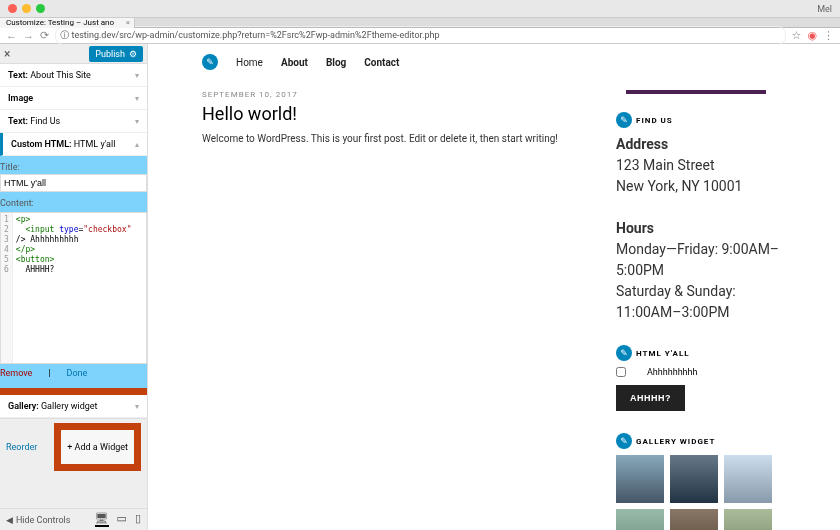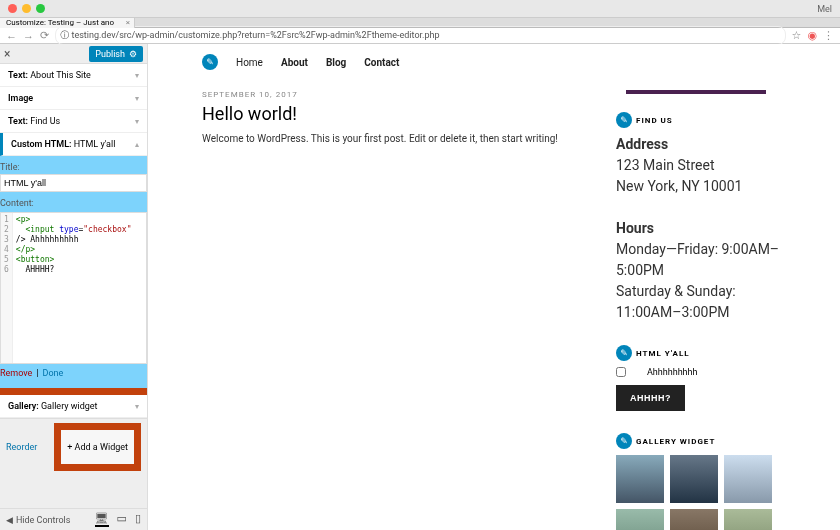--- a/index.html
+++ b/index.html
@@ -30,21 +30,21 @@
 .panel-row.open{border-left:3px solid #0085ba}
 .widget-form{background:#7dd3fc;padding:6px 0;font-size:9px;border-bottom:7px solid #c2410c}
 .widget-form label{display:block;color:#555;margin-bottom:2px}
 .widget-form input[type=text]{width:100%;border:1px solid #ddd;padding:3px;font-size:9px}
 .code-editor{border:1px solid #ddd;margin-top:4px;height:152px;font-family:Menlo,monospace;font-size:8px;display:flex;background:#fff}
 .gutter{background:#f7f7f7;color:#999;text-align:right;padding:2px 3px;border-right:1px solid #eee}
 .gutter div{height:10px;line-height:10px}
 .codelines{padding:2px 3px;flex:1}
 .codelines div{height:10px;line-height:10px;white-space:pre}
 .t-tag{color:#170}.t-attr{color:#00c}.t-str{color:#a11}
-.widget-actions{display:flex;gap:4px;font-size:9px;padding:4px 0}
+.widget-actions{display:flex;gap:16px;font-size:9px;padding:4px 0}
 .widget-actions .rm{color:#a00}
 .widget-actions .dn{color:#0073aa}
 .footer-actions{background:#eee;border-top:1px solid #ddd;padding:4px 6px;display:flex;justify-content:space-between;align-items:center;font-size:9px}
 .footer-actions .reorder{color:#0073aa}
 .footer-actions .add{background:#f7f7f7;border:7px solid #c2410c;padding:12px 6px}
 .cust-bottom{height:22px;border-top:1px solid #ddd;background:#eee;display:flex;align-items:center;justify-content:space-between;padding:0 6px}
 .hide-ctrl{font-size:9px;color:#555;display:flex;align-items:center;gap:3px}
 .devices{display:flex;gap:8px;color:#555}
 .devices .active{border-bottom:2px solid #000}
 .preview{flex:1;background:#fff;overflow:auto;position:relative}

